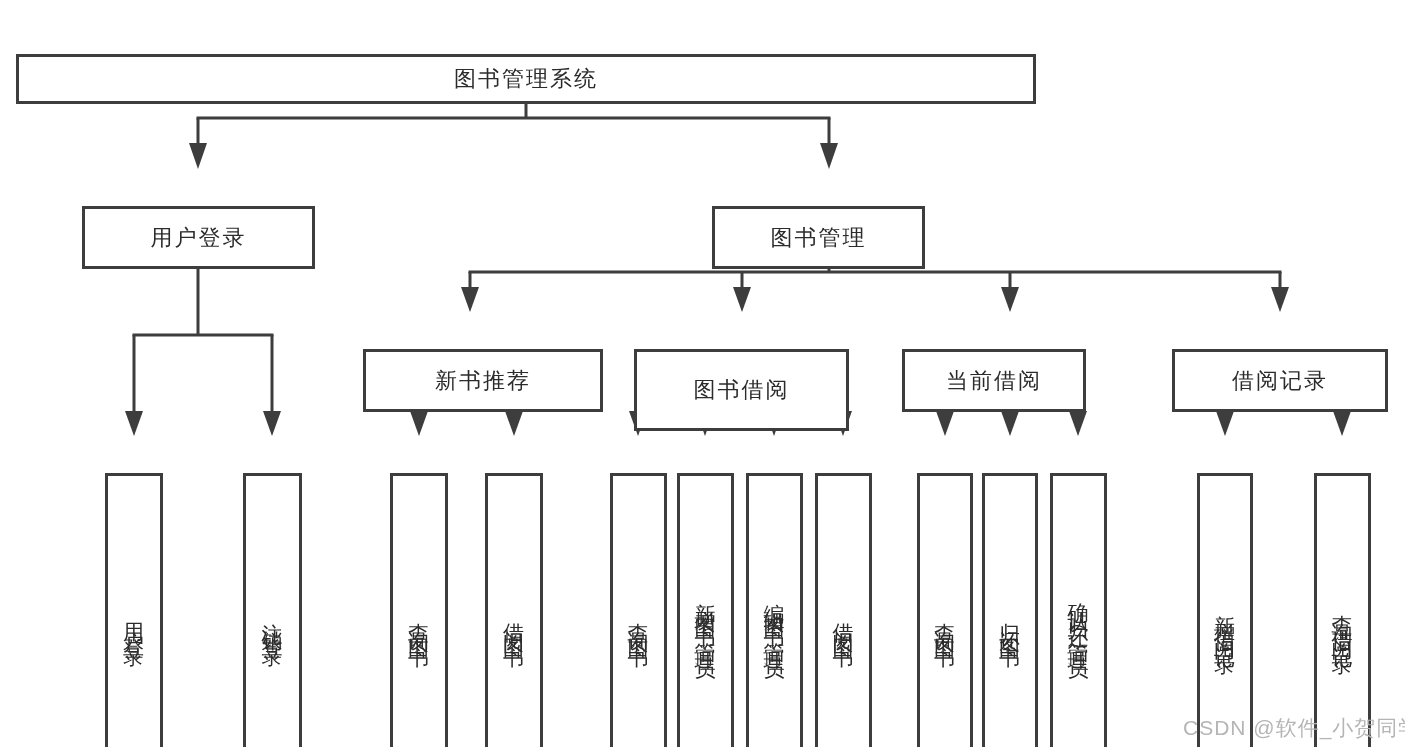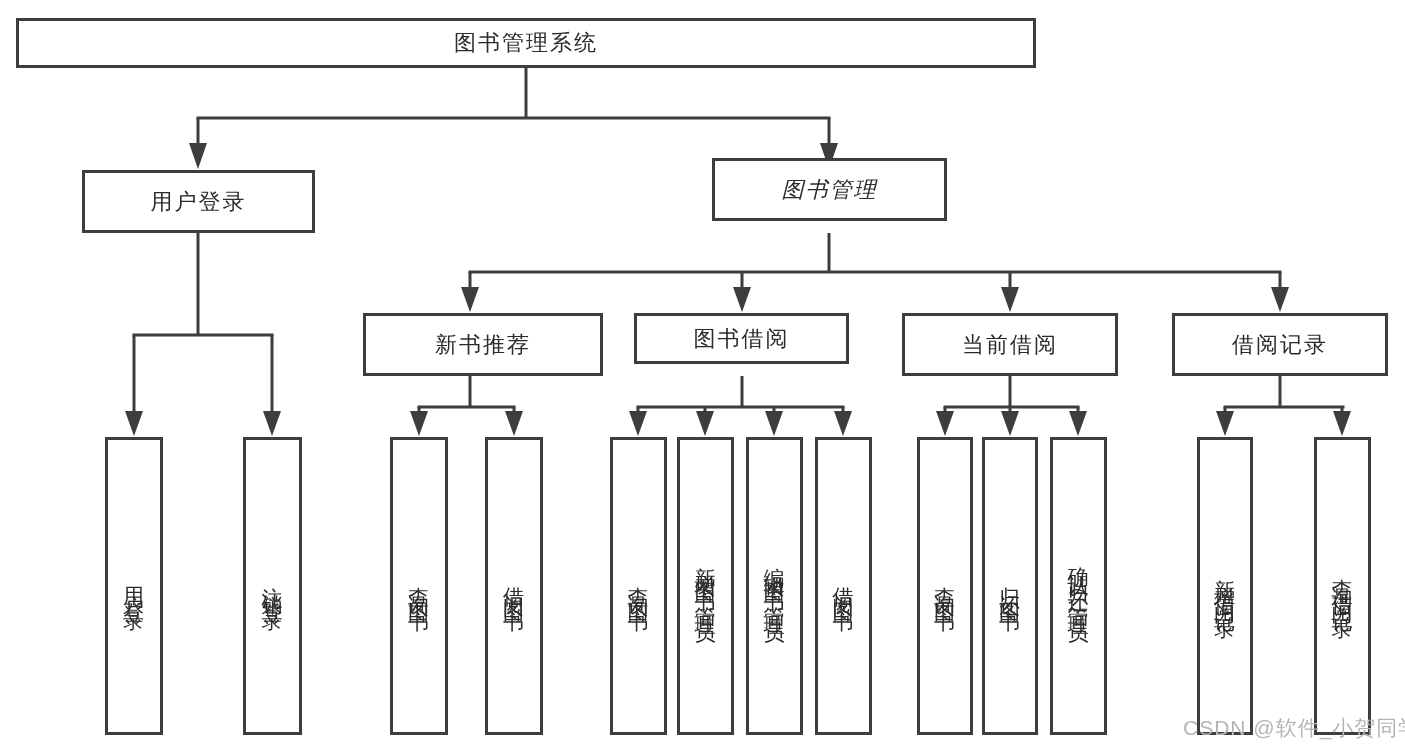--- a/index.html
+++ b/index.html
@@ -16,20 +16,21 @@
   svg.wires polygon{fill:#3d3d3d;stroke:none;}
   .node{
     position:absolute;
     box-sizing:border-box;
     background:#ffffff;
     border:3px solid #3d3d3d;
     display:flex;
     align-items:center;
     justify-content:center;
     z-index:2;
+    margin-top:36px;
   }
   .hnode{font-size:22px;letter-spacing:2px;}
   .vnode{
     writing-mode:vertical-lr;
     font-size:21px;
     letter-spacing:8px;
     line-height:1;
     top:437px;height:298px;
   }
   .watermark{
@@ -123,31 +124,31 @@
     </g>
   </svg>
 
   <div class="node hnode" style="left:16px;top:18px;width:1020px;height:50px;">
     <span>图书管理系统</span>
   </div>
 
   <div class="node hnode" style="left:82px;top:170px;width:233px;height:63px;">
     <span>用户登录</span>
   </div>
-  <div class="node hnode" style="left:712px;top:158px;width:235px;height:63px;font-style:italic;">
+  <div class="node hnode" style="left:712px;top:170px;width:213px;height:63px;">
     <span>图书管理</span>
   </div>
 
   <div class="node hnode" style="left:363px;top:313px;width:240px;height:63px;">
     <span>新书推荐</span>
   </div>
-  <div class="node hnode" style="left:634px;top:313px;width:215px;height:51px;">
+  <div class="node hnode" style="left:634px;top:313px;width:215px;height:82px;">
     <span>图书借阅</span>
   </div>
-  <div class="node hnode" style="left:902px;top:313px;width:216px;height:63px;">
+  <div class="node hnode" style="left:902px;top:313px;width:184px;height:63px;">
     <span>当前借阅</span>
   </div>
   <div class="node hnode" style="left:1172px;top:313px;width:216px;height:63px;">
     <span>借阅记录</span>
   </div>
 
   <div class="node vnode" style="left:105px;width:58px;">
     <span>用户登录</span>
   </div>
   <div class="node vnode" style="left:243px;width:59px;">

